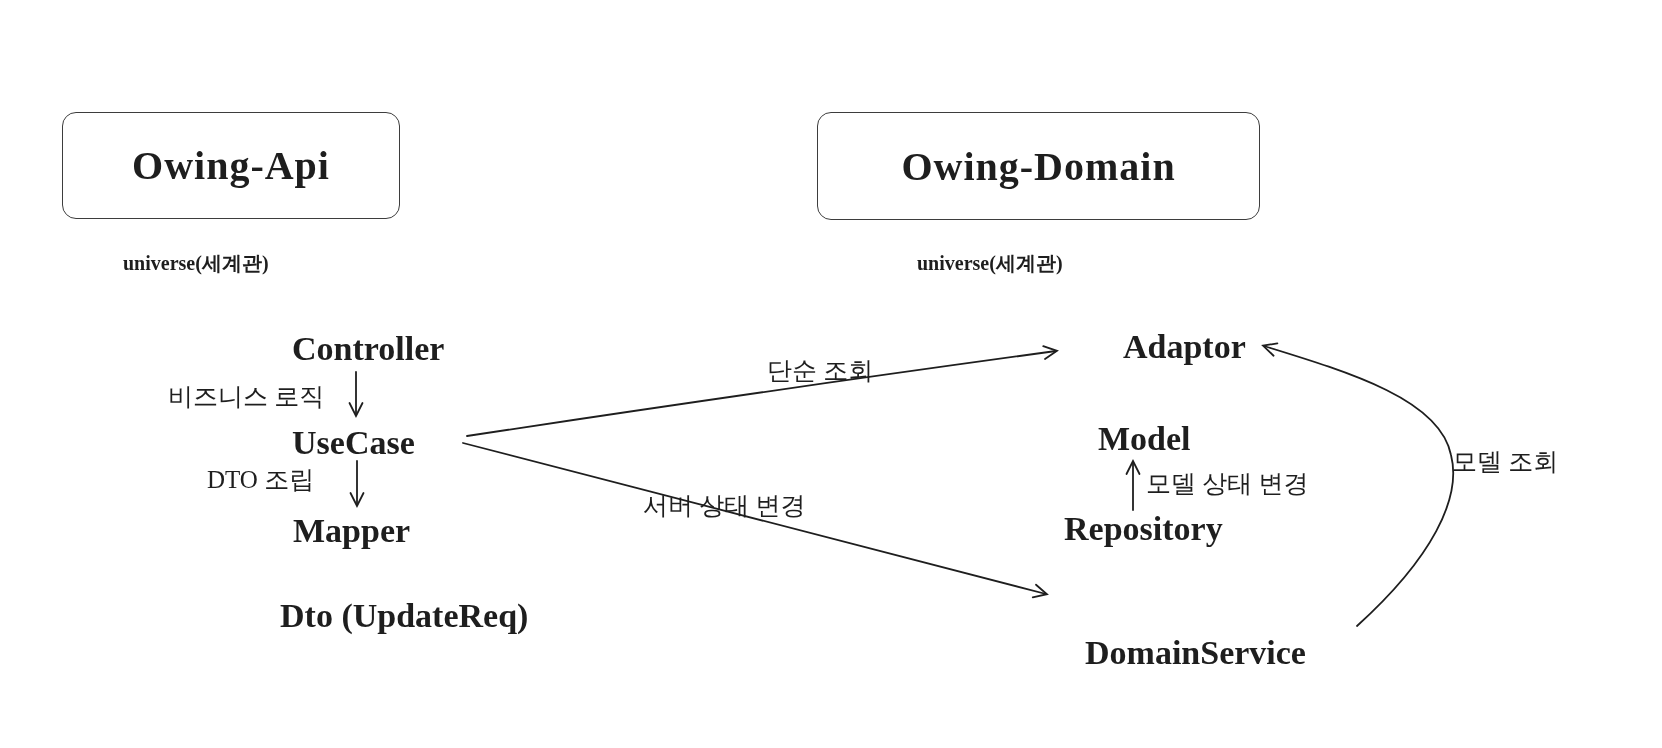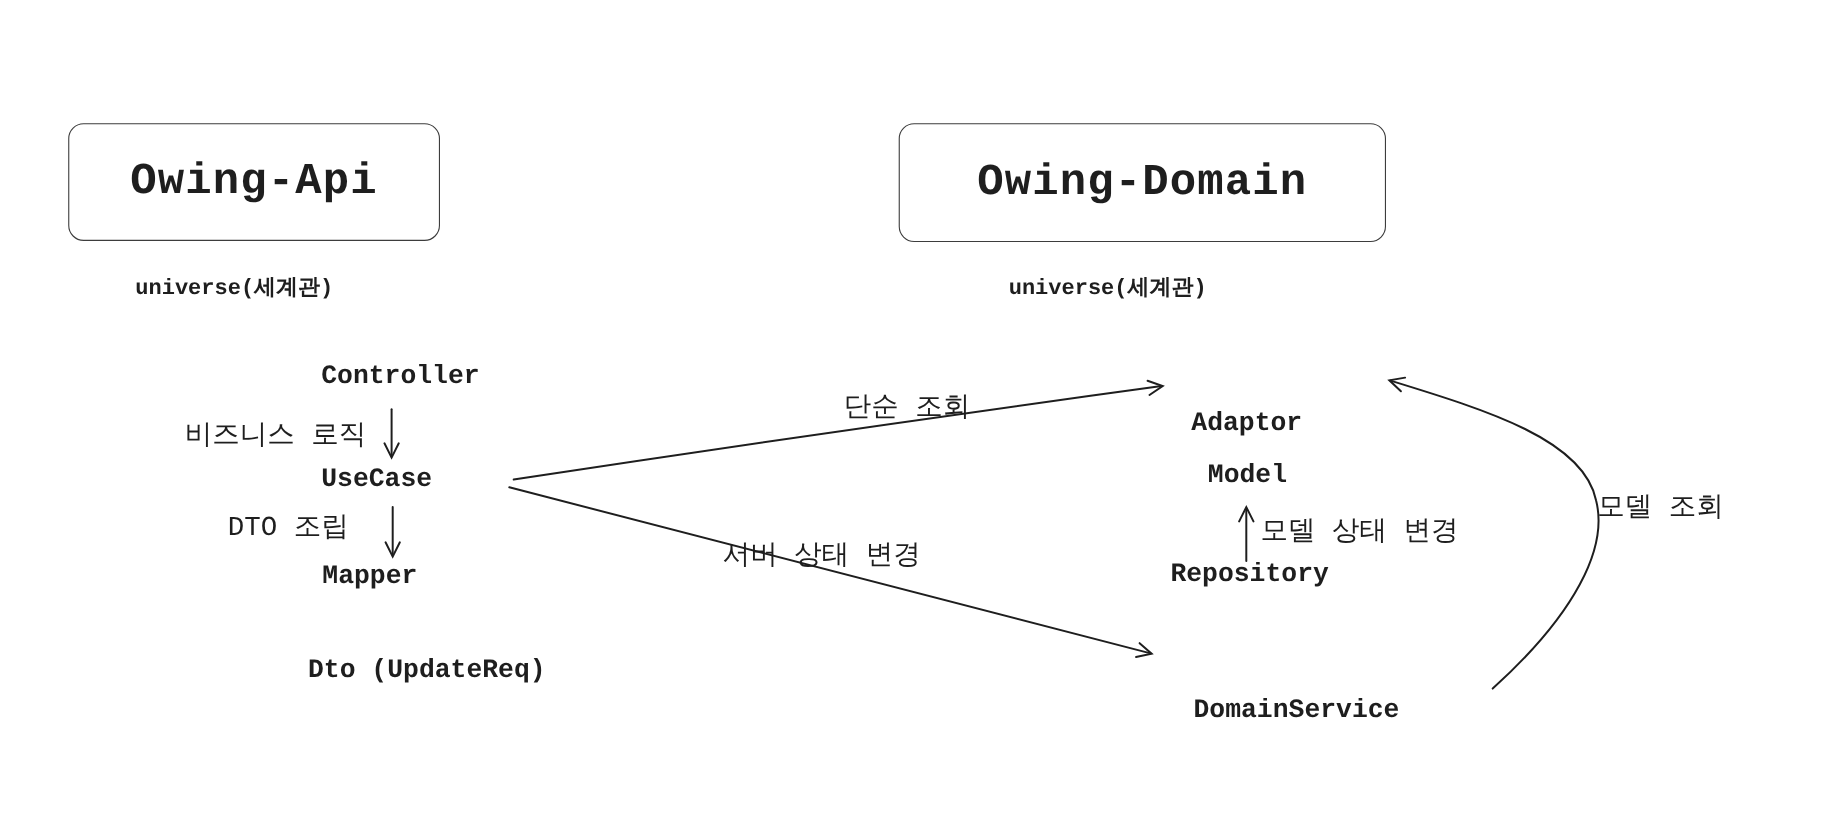--- a/index.html
+++ b/index.html
@@ -5,21 +5,21 @@
   html, body {
     margin: 0;
     padding: 0;
     background: #ffffff;
   }
   #canvas {
     position: relative;
     width: 1662px;
     height: 748px;
     background: #ffffff;
-    font-family: Liberation Mono, monospace;
+    font-family: Liberation Serif, serif;
     color: #1e1e1e;
     overflow: hidden;
   }
   #arrow-layer {
     position: absolute;
     left: 0;
     top: 0;
     width: 1662px;
     height: 748px;
   }
@@ -41,21 +41,21 @@
   .txt {
     position: absolute;
     white-space: nowrap;
     line-height: 1.1;
   }
   .universe-label {
     font-size: 20px;
     font-weight: 600;
   }
   .component {
-    font-size: 24px;
+    font-size: 34px;
     font-weight: 700;
   }
   .edge-label {
     font-size: 25px;
     font-weight: 500;
   }
 </style>
 </head>
 <body>
 
@@ -94,29 +94,29 @@
   <div class="txt component" style="left:292px; top:424px;">UseCase</div>
 
   <div class="txt edge-label" style="left:207px; top:466px;">DTO 조립</div>
 
   <div class="txt component" style="left:293px; top:512px;">Mapper</div>
 
   <div class="txt component" style="left:280px; top:597px;">Dto (UpdateReq)</div>
 
   <div class="txt universe-label" style="left:917px; top:252px;">universe(세계관)</div>
 
-  <div class="txt component" style="left:1083px; top:328px;margin-top:45px;">Adaptor</div>
+  <div class="txt component" style="left:1123px; top:328px;">Adaptor</div>
 
   <div class="txt component" style="left:1098px; top:420px;">Model</div>
 
   <div class="txt edge-label" style="left:1146px; top:470px;">모델 상태 변경</div>
 
   <div class="txt component" style="left:1024px; top:510px;margin-left:40px;">Repository</div>
 
   <div class="txt component" style="left:1085px; top:598px;margin-top:36px;">DomainService</div>
 
   <div class="txt edge-label" style="left:767px; top:357px;">단순 조회</div>
 
-  <div class="txt edge-label" style="left:657px; top:492px;">서버 상태 변경</div>
+  <div class="txt edge-label" style="left:643px; top:492px;">서버 상태 변경</div>
 
   <div class="txt edge-label" style="left:1452px; top:448px;">모델 조회</div>
 
 </div>
 
 </body></html>

